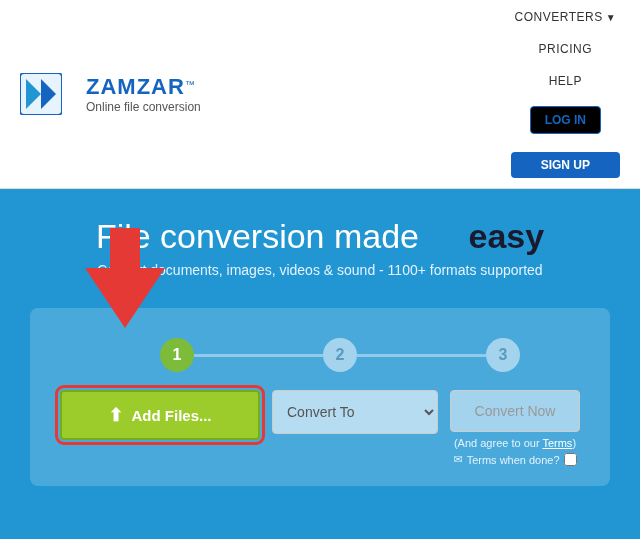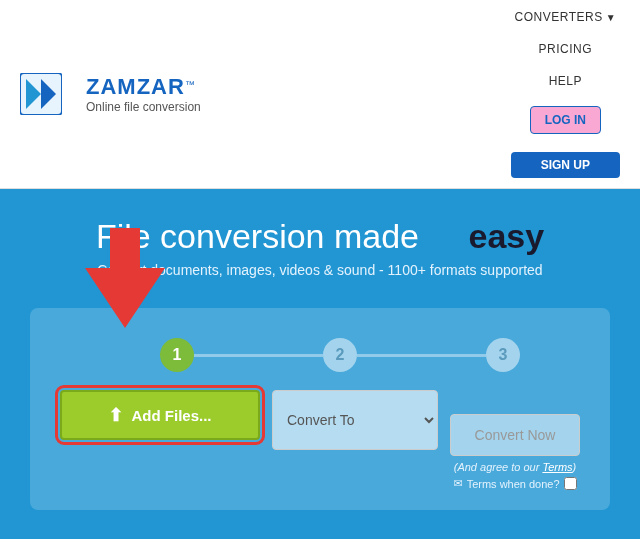--- a/index.html
+++ b/index.html
@@ -51,21 +51,21 @@
       cursor: pointer;
     }
     .nav-link-converters {
       display: flex;
       align-items: center;
       gap: 3px;
     }
     .nav-btn-login {
       border: 1px solid #1565c0;
       color: #1565c0;
-      background: #f9a8d4;
+      background: #000000;
       padding: 6px 14px;
       border-radius: 4px;
       font-size: 12px;
       cursor: pointer;
       font-weight: bold;
     }
     .nav-btn-signup {
       background: #1565c0;
       color: #fff;
       border: none;
@@ -182,48 +182,46 @@
       line-height: 1.5;
     }
     .file-hint a {
       color: #fff;
       text-decoration: underline;
     }
 
     
     .convert-to-select {
       width: 100%;
-      padding: 20px 10px;
+      padding: 12px 10px;
       border-radius: 4px;
       border: 1px solid #ccc;
       background: rgba(255,255,255,0.6);
       font-size: 14px;
       color: #555;
       cursor: pointer;
       appearance: auto;
     }
 
     
     .convert-now-btn {
       width: 100%;
       padding: 12px 10px;
       border-radius: 4px;
       border: 1px solid #ccc;
       background: rgba(255,255,255,0.5);
       font-size: 14px;
       color: #999;
       cursor: pointer;
-      margin-top: 24px;
     }
     .convert-col-info {
       font-size: 11px;
       color: #e3f2fd;
       margin-top: 5px;
       text-align: center;
-      font-style: italic;
     }
     .convert-col-info a {
       color: #fff;
       text-decoration: underline;
     }
     .email-row {
       display: flex;
       align-items: center;
       gap: 4px;
       font-size: 11px;

